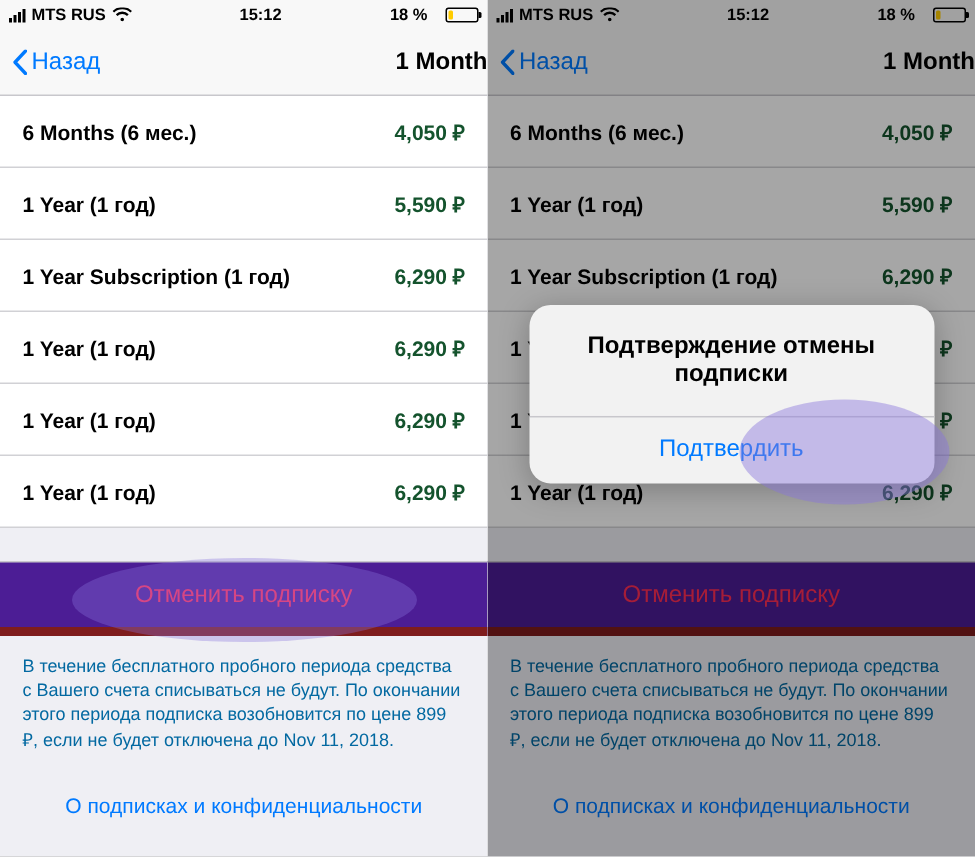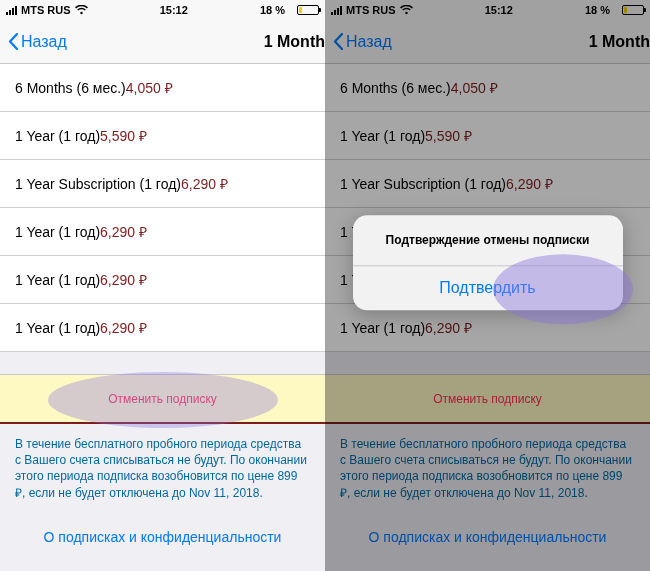--- a/index.html
+++ b/index.html
@@ -54,56 +54,56 @@
   }
   .nav .back {
     position:absolute; left:8px; color:#007aff; font-size:16px;
     display:flex; align-items:center; gap:3px;
   }
   .nav .back svg { display:block; }
   .nav .title { font-size:16px; font-weight:600; color:#000; }
   
   .list { background:#fff; }
   .row {
-    display:flex; align-items:center; 
+    display:flex; align-items:center; justify-content:space-between;
     padding: 0 15px; height:48px; border-bottom:1px solid #d1d1d5;
-    font-size:14px; color:#000;
-  }
-  .row .price { color:#7f1d1d; }
+    font-size:14px; color:#000;font-weight:bold;
+  }
+  .row .price { color:#14532d; }
   
   .highlight {
     position:absolute; border-radius:50%;
     background: rgba(137,118,220,0.35);
     pointer-events:none;
   }
   
   .cancel-wrap { margin-top: 22px; position:relative; }
   .cancel-btn {
-    background:#fef9c3; border-top:1px solid #c8c7cc; border-bottom:2px solid #7f1d1d;
+    background:#4c1d95; border-top:1px solid #c8c7cc; border-bottom:6px solid #7f1d1d;
     height:50px; display:flex; align-items:center; justify-content:center;
-    color:#ff2d55; font-size:12px;
+    color:#ff2d55; font-size:16px;
   }
   
   .foot {
     padding: 12px 15px; font-size:12px; color:#0369a1; line-height:1.35;
   }
   .foot-link {
     text-align:center; color:#007aff; font-size:14px; padding:16px 12px;
   }
   
   .dim {
     position:absolute; inset:0; background:rgba(0,0,0,0.35);
   }
   .alert {
     position:absolute; left:50%; top:46%; transform:translate(-50%,-50%);
     width:270px; background:#f2f2f2; border-radius:14px; overflow:visible;
     box-shadow:0 4px 20px rgba(0,0,0,0.25);
   }
   .alert-body { padding:18px 16px 14px; text-align:center; }
-  .alert-title { font-size:12px; font-weight:600; line-height:1.2; margin-bottom:4px; }
+  .alert-title { font-size:16px; font-weight:600; line-height:1.2; margin-bottom:4px; }
   .alert-msg { font-size:12.5px; color:#000; line-height:1.3; }
   .alert-actions { display:flex; border-top:1px solid #c8c7cc; }
   .alert-actions .act {
     flex:1; height:44px; display:flex; align-items:center; justify-content:center;
     color:#007aff; font-size:16px;
   }
   .alert-actions .act + .act { border-left:1px solid #c8c7cc; font-weight:600; }
   .confirm-halo {
     position:absolute; right:-10px; bottom:-14px; width:140px; height:70px;
     background: rgba(137,118,220,0.45); border-radius:50%;

